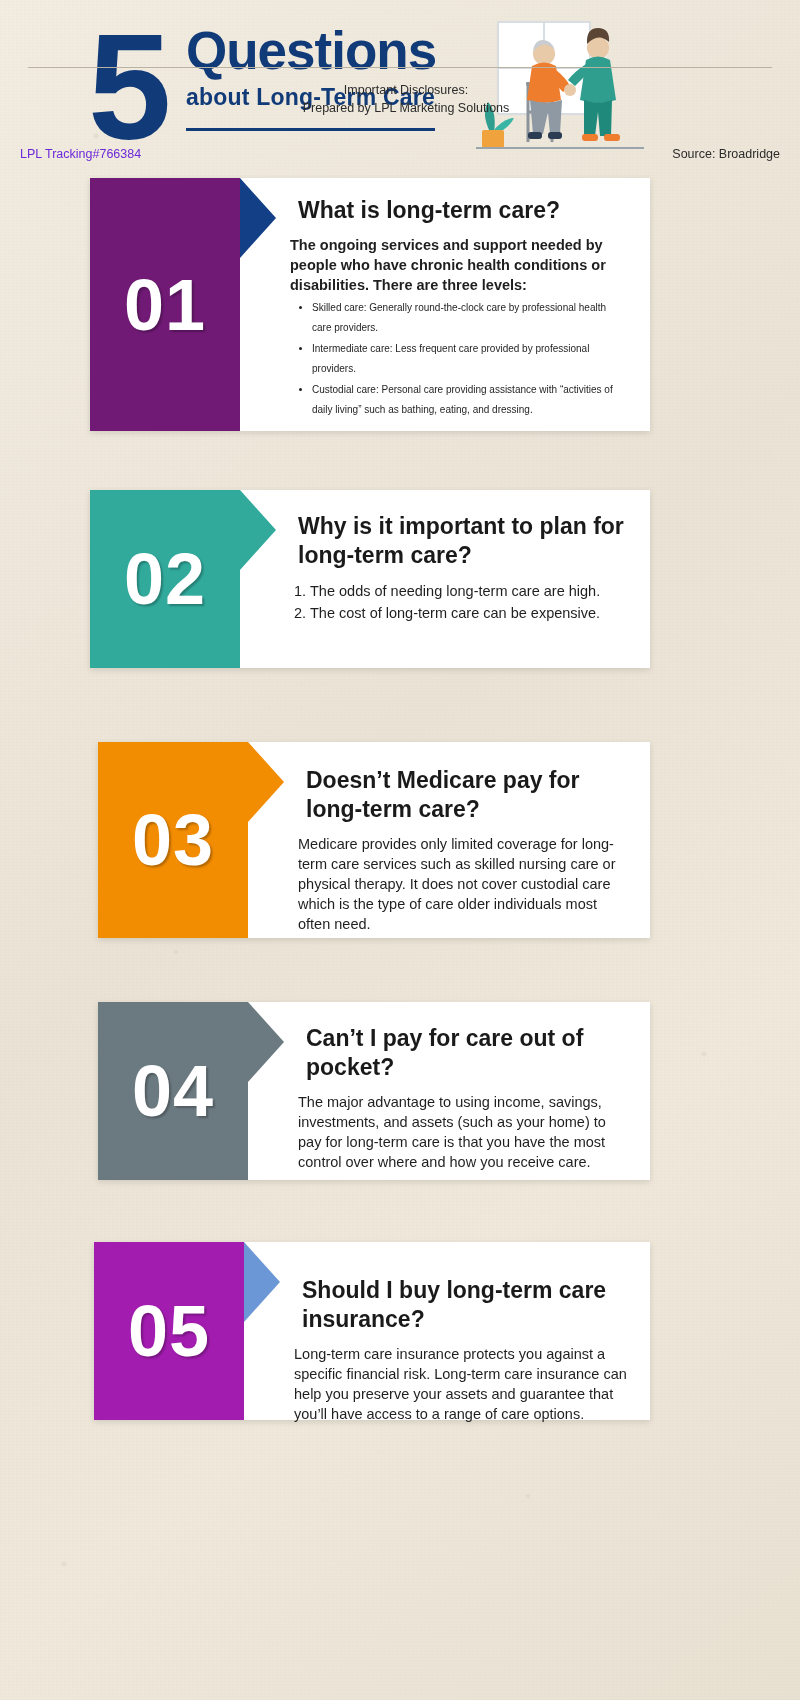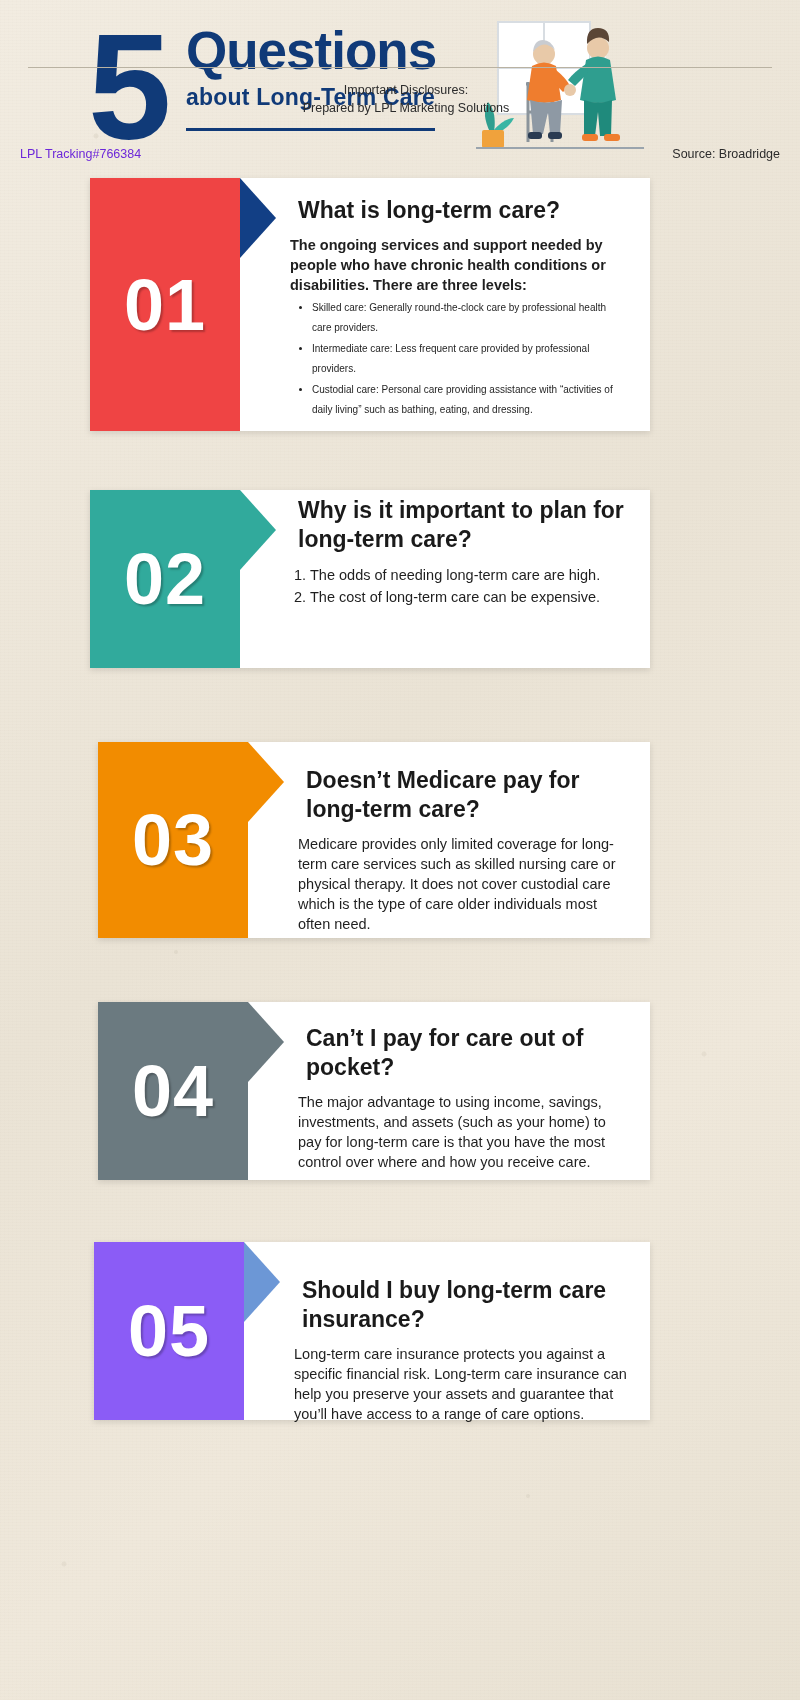--- a/index.html
+++ b/index.html
@@ -248,21 +248,21 @@
         <rect x="134" y="114" width="16" height="7" rx="3" fill="#ef7d2e"></rect>
 
         <circle cx="100" cy="70" r="6" fill="#e8c9a8"></circle>
 
         <line x1="6" y1="128" x2="174" y2="128" stroke="#9aa4ad" stroke-width="2"></line>
       </svg>
     </div>
   </div>
 
   <div class="card" style="left:90px; top:178px; width:560px; height:253px;">
-    <div class="num-box" style="background:#ef4444;">
+    <div class="num-box" style="background:#701a75;">
       <span>01</span>
       <span class="arrow">
         <svg width="36" height="253" viewBox="0 0 36 253" preserveAspectRatio="none">
           <polygon points="0,0 0,80 36,40" fill="#123f85"></polygon>
         </svg>
       </span>
     </div>
     <div class="card-body">
       <h2 class="card-title">What is long-term care?</h2>
       <p class="card-text bold">The ongoing services and support needed by people who have chronic health conditions or disabilities. There are three levels:</p>
@@ -276,21 +276,21 @@
 
   <div class="card" style="left:90px; top:490px; width:560px; height:178px;">
     <div class="num-box" style="background:#31aa9c;">
       <span>02</span>
       <span class="arrow">
         <svg width="36" height="178" viewBox="0 0 36 178" preserveAspectRatio="none">
           <polygon points="0,0 0,80 36,40" fill="#31aa9c"></polygon>
         </svg>
       </span>
     </div>
-    <div class="card-body" style="padding-top:6px;">
+    <div class="card-body" style="padding-top:22px;">
       <h2 class="card-title">Why is it important to plan for long-term care?</h2>
       <ol class="numlist">
         <li>The odds of needing long-term care are high.</li>
         <li>The cost of long-term care can be expensive.</li>
       </ol>
     </div>
   </div>
 
   <div class="card" style="left:98px; top:742px; width:552px; height:196px;">
     <div class="num-box" style="background:#f28c00;">
@@ -316,21 +316,21 @@
         </svg>
       </span>
     </div>
     <div class="card-body" style="padding-top:22px;">
       <h2 class="card-title">Can’t I pay for care out of pocket?</h2>
       <p class="card-text">The major advantage to using income, savings, investments, and assets (such as your home) to pay for long-term care is that you have the most control over where and how you receive care.</p>
     </div>
   </div>
 
   <div class="card" style="left:94px; top:1242px; width:556px; height:178px;">
-    <div class="num-box" style="background:#8b5cf6;">
+    <div class="num-box" style="background:#a21caf;">
       <span>05</span>
       <span class="arrow">
         <svg width="36" height="178" viewBox="0 0 36 178" preserveAspectRatio="none">
           <polygon points="0,0 0,80 36,40" fill="#6c97d6"></polygon>
         </svg>
       </span>
     </div>
     <div class="card-body" style="padding-top:34px;">
       <h2 class="card-title">Should I buy long-term care insurance?</h2>
       <p class="card-text">Long-term care insurance protects you against a specific financial risk. Long-term care insurance can help you preserve your assets and guarantee that you’ll have access to a range of care options.</p>

